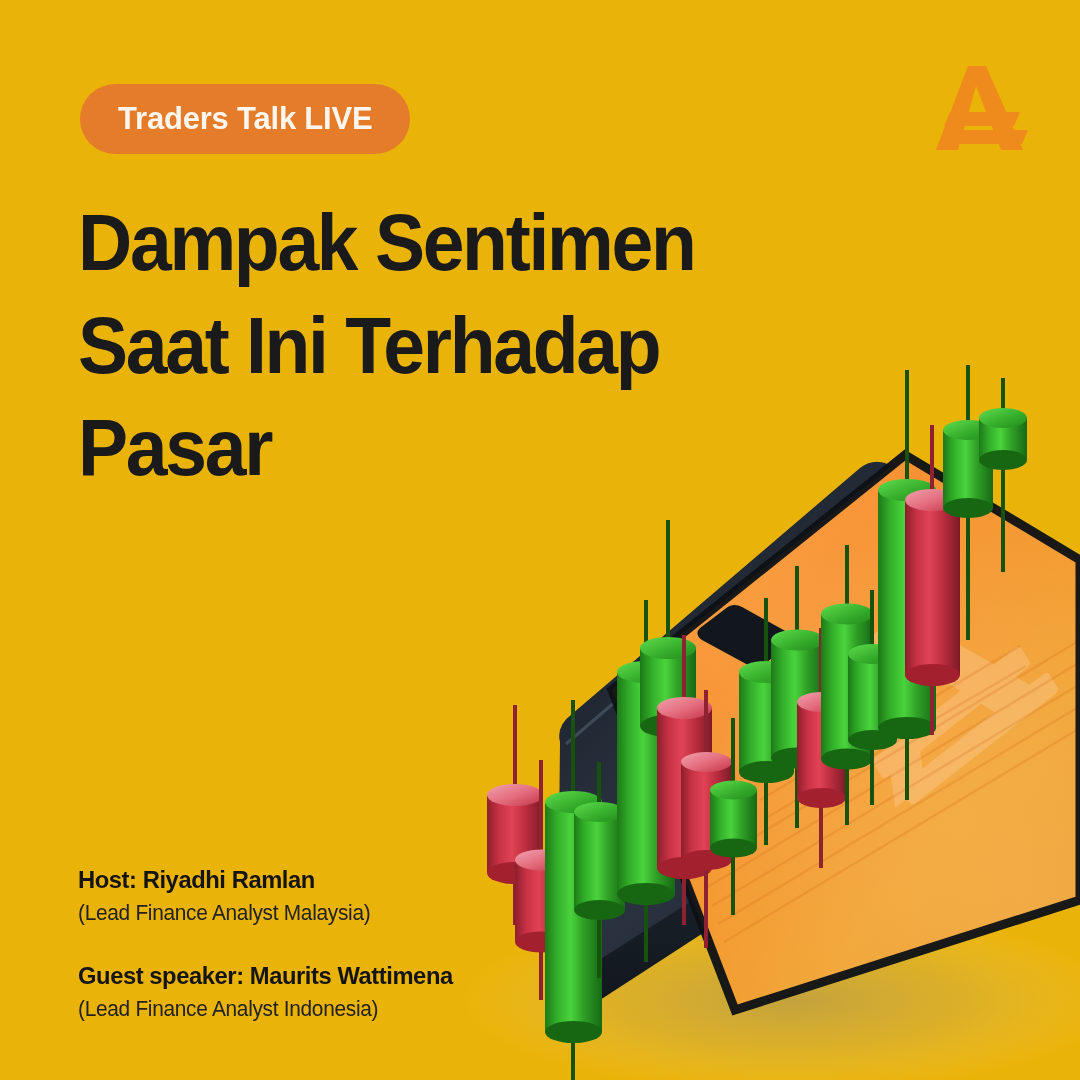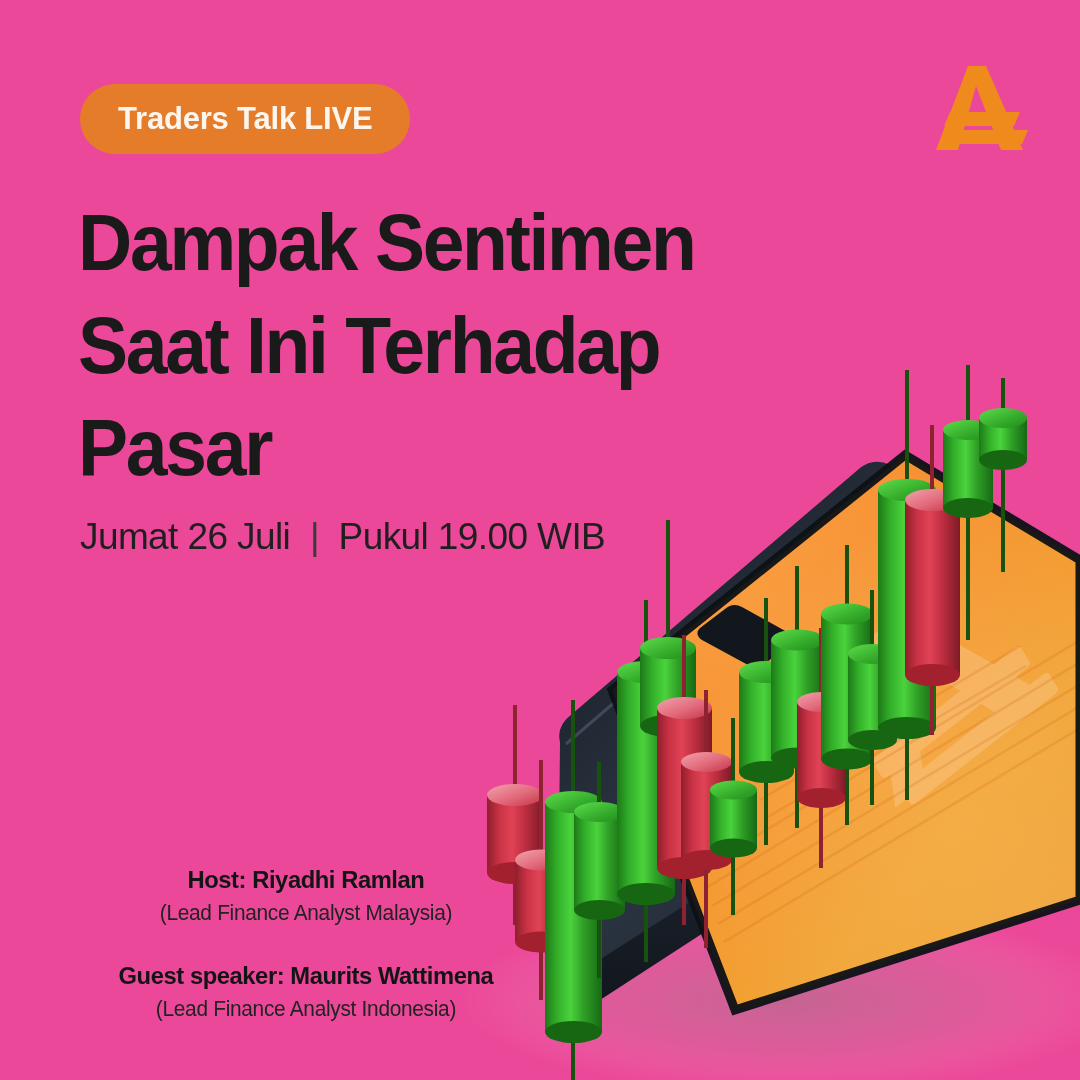--- a/index.html
+++ b/index.html
@@ -5,21 +5,21 @@
   html,body{margin:0;padding:0;}
   body{
     width:1080px;height:1080px;
     background:#faf5f0;
     font-family:"Liberation Sans", sans-serif;
     overflow:hidden;
   }
   #poster{
     position:relative;
     width:1080px;height:1080px;
-    background:#ec4899;
+    background:#eab308;
     overflow:hidden;
   }
 
   
   #badge{
     position:absolute;left:80px;top:84px;
     height:70px;padding:0 38px;
     display:flex;align-items:center;justify-content:center;
     background:#e57c29;
     border-radius:36px;
@@ -69,21 +69,21 @@
     transform:scaleX(0.97);transform-origin:left center;
   }
   .cred-role{
     color:#222;font-size:21.5px;font-weight:400;
     margin-top:7px;letter-spacing:-0.3px;white-space:nowrap;
     transform:scaleX(0.97);transform-origin:left center;
   }
 
   
   #art{position:absolute;left:0;top:0;width:1080px;height:1080px;z-index:10;}
-  #credits{z-index:40;text-align:center;}
+  #credits{z-index:40;}
 </style>
 </head>
 <body>
 
 <div id="poster">
 
   <svg id="art" viewBox="0 0 1080 1080" xmlns="http://www.w3.org/2000/svg">
     <defs>
       <linearGradient id="gScreen" x1="0" y1="0" x2="1" y2="1">
         <stop offset="0%" stop-color="#ff8c12"></stop>
@@ -336,25 +336,20 @@
       <polygon points="28,72 100,72 94,86 22,86"></polygon>
     </g>
   </svg>
 
   <div id="headline">
     <span class="ln">Dampak Sentimen</span>
     <span class="ln">Saat Ini Terhadap</span>
     <span class="ln">Pasar</span>
   </div>
 
-  <div id="dateline">
-    <span>Jumat 26 Juli</span>
-    <span class="sep">|</span>
-    <span>Pukul 19.00 WIB</span>
-  </div>
 
   <div id="credits">
     <div class="cred-block">
       <div class="cred-name">Host: Riyadhi Ramlan</div>
       <div class="cred-role">(Lead Finance Analyst Malaysia)</div>
     </div>
     <div class="cred-block">
       <div class="cred-name">Guest speaker: Maurits Wattimena</div>
       <div class="cred-role">(Lead Finance Analyst Indonesia)</div>
     </div>

